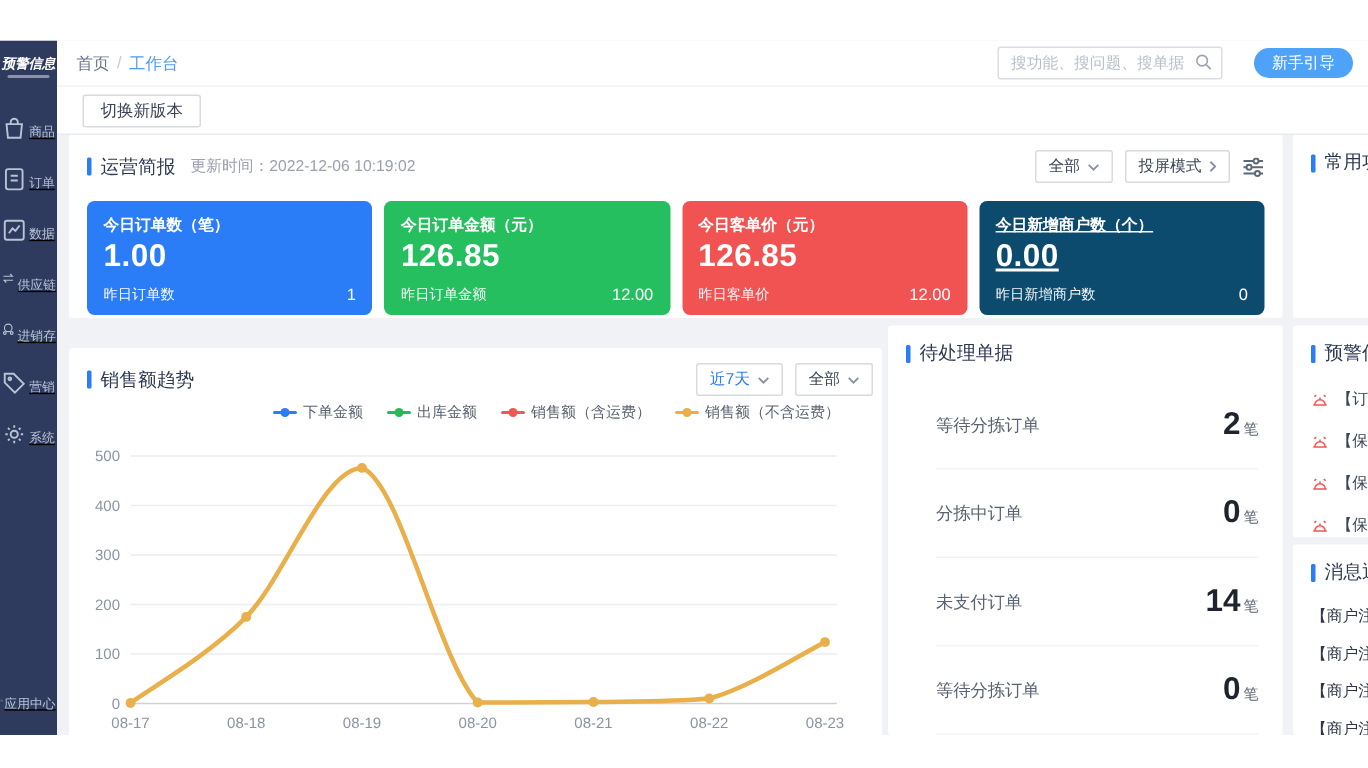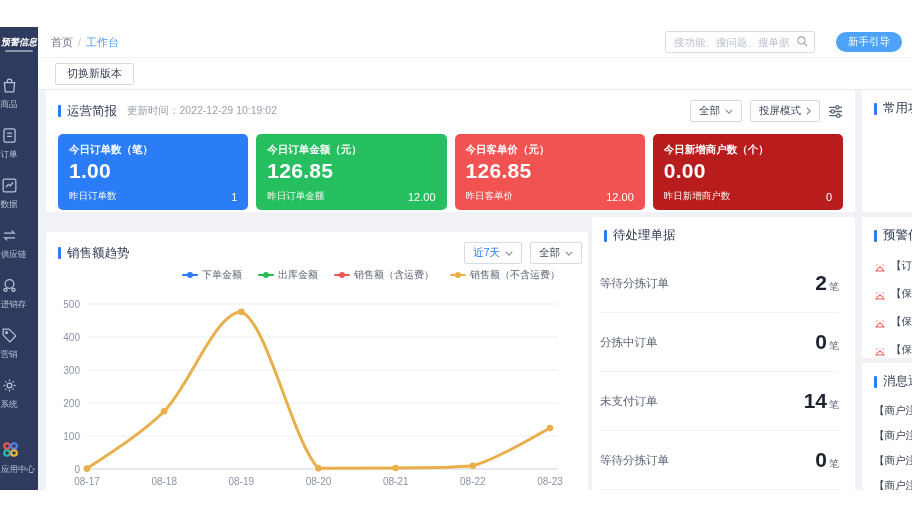--- a/index.html
+++ b/index.html
@@ -9,22 +9,22 @@
     background:#f0f2f5; overflow:hidden; }
 
   
   .sidebar { position:absolute; left:0; top:0; width:38px; height:463px;
     background:#2e3b5f; display:flex; flex-direction:column; align-items:center; z-index:5;}
   .logo { width:100%; height:34px; display:flex; flex-direction:column; align-items:center;
     justify-content:center; color:#fff; }
   .logo-text { font-size:9px; font-weight:bold; font-style:italic; letter-spacing:0; white-space:nowrap; }
   .logo-sub { width:28px; height:2px; margin-top:1px; background:rgba(255,255,255,.45); border-radius:1px;}
   .side-menu { display:flex; flex-direction:column; align-items:center; width:100%; margin-top:8px;}
-  .side-item { width:100%; padding:7px 0 8px; display:flex; flex-direction:column; align-items:flex-start;
-    cursor:pointer; }
+  .side-item { width:100%; padding:7px 0 8px; display:flex; flex-direction:row; align-items:flex-end;
+    cursor:pointer;text-decoration:underline; }
   .side-item .ic { width:19px; height:19px; display:block; }
   .side-item .lb { font-size:9px; color:#bac3d4; margin-top:3px; white-space:nowrap; transform:scale(.95);}
   .side-bottom { margin-top:auto; margin-bottom:6px; }
 
   
   .header { position:absolute; left:38px; top:0; width:874px; height:63px; background:#fff;
     border-bottom:1px solid #e7eaee; }
   .crumb-row { height:31px; display:flex; align-items:center; padding:0 10px 0 13px;
     border-bottom:1px solid #f0f2f5; }
   .crumb { font-size:11px; color:#6b7486; display:flex; gap:5px; align-items:center;}
@@ -74,21 +74,21 @@
   .legend-row { position:absolute; top:36px; left:0; right:28px; display:flex; justify-content:flex-end;
     gap:16px; z-index:2;}
   .lg-item { display:flex; align-items:center; gap:4px; cursor:pointer;}
   .lg-mark { position:relative; width:16px; height:8px; }
   .lg-mark .ln { position:absolute; top:3px; left:0; width:16px; height:2px; border-radius:1px;}
   .lg-mark .dt { position:absolute; top:1px; left:5px; width:6px; height:6px; border-radius:50%;}
   .lg-label { font-size:10px; color:#5a6372; white-space:nowrap;}
   #trend-svg { position:absolute; left:0; top:0; width:542px; height:273px; pointer-events:none;}
 
   
-  .pend-rows { margin:4px 16px 0 8px;text-align:right; }
+  .pend-rows { margin:4px 16px 0 32px;text-align:right; }
   .pend-row { height:59px; display:flex; align-items:center; justify-content:space-between;
     border-bottom:1px solid #f1f3f6; cursor:pointer;}
   .pend-label { font-size:11.5px; color:#5a6372; }
   .pend-num { font-size:21px; font-weight:bold; color:#1d2430; }
   .pend-unit { font-size:10px; color:#5a6372; margin-left:2px; }
 
   
   .alert-list { margin-top:2px; }
   .alert-item { height:28px; display:flex; align-items:center; gap:5px; padding-left:12px;
     white-space:nowrap; overflow:hidden; cursor:pointer;}
@@ -191,21 +191,21 @@
     </div>
     <div class="btn-row">
       <button class="ghost-btn">切换新版本</button>
     </div>
   </div>
 
   <div class="panel" id="panel-briefing">
     <div class="p-head">
       <span class="accent"></span>
       <span class="p-title">运营简报</span>
-      <span class="p-sub">更新时间：2022-12-29 10:19:02</span>
+      <span class="p-sub">更新时间：2022-12-06 10:19:02</span>
       <div class="head-right">
         <span class="sel">
           <span>全部</span>
           <svg width="8" height="5" viewBox="0 0 10 6" fill="none" stroke="#8a93a5" stroke-width="1.6">
               <path d="M1 1l4 4 4-4"></path>
             </svg>
         </span>
         <span class="sel">
           <span>投屏模式</span>
           <svg width="5" height="8" viewBox="0 0 6 10" fill="none" stroke="#8a93a5" stroke-width="1.6">
@@ -238,21 +238,21 @@
           </div>
         </div>
         <div class="stat-card" style="background: rgb(241, 83, 82);">
           <div class="sc-title">今日客单价（元）</div>
           <div class="sc-value">126.85</div>
           <div class="sc-bottom">
             <span class="sc-ylabel">昨日客单价</span>
             <span class="sc-yvalue">12.00</span>
           </div>
         </div>
-        <div class="stat-card" style="background: #b91c1c;">
+        <div class="stat-card" style="background: #0c4a6e; text-decoration: underline;">
           <div class="sc-title">今日新增商户数（个）</div>
           <div class="sc-value">0.00</div>
           <div class="sc-bottom">
             <span class="sc-ylabel">昨日新增商户数</span>
             <span class="sc-yvalue">0</span>
           </div>
         </div>
       </div>
   </div>
 

